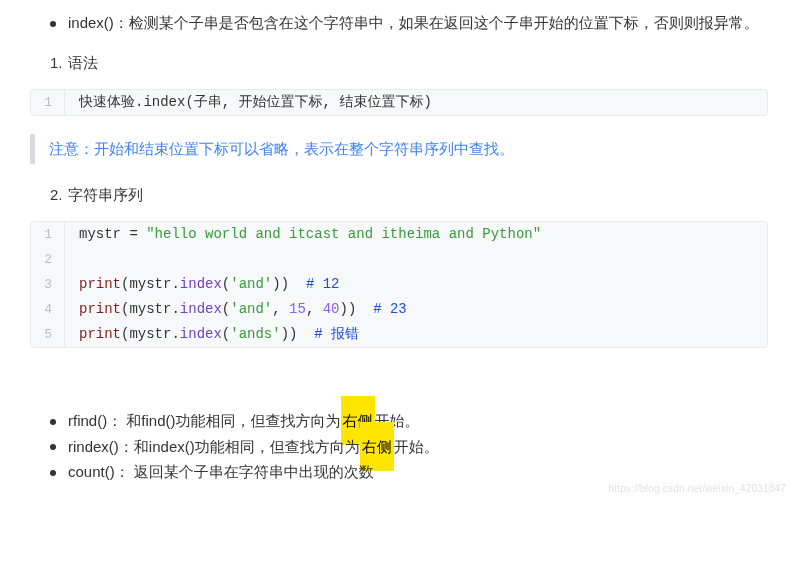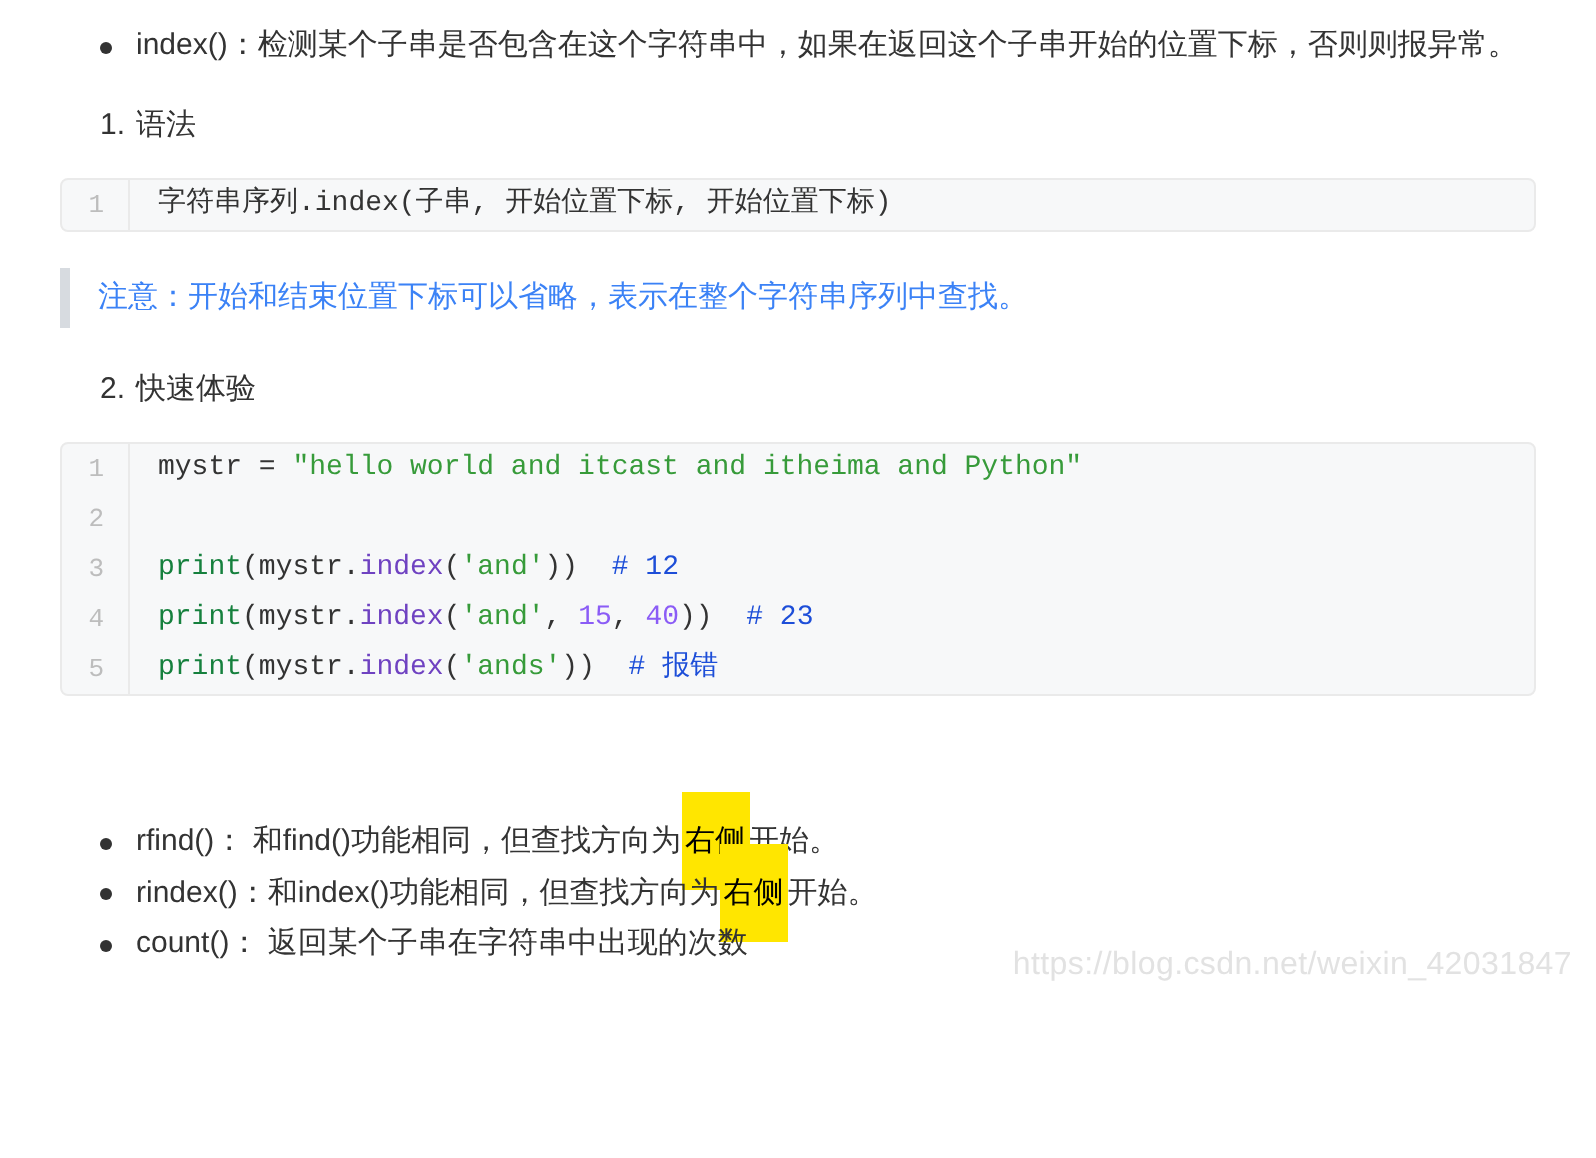--- a/index.html
+++ b/index.html
@@ -56,28 +56,28 @@
   .blockquote {
     border-left: 5px solid #d7dbe0;
     padding: 2px 14px;
     margin: 18px 0;
     color: #3b82f6;
   }
   .str { color: #379b3a; }
   .func { color: #6f42c1; }
   .num-lit { color: #8b5cf6; }
   .cmt { color: #1d4ed8; }
-  .builtin { color: #15803d; }
+  .builtin { color: #7f1d1d; }
   mark.hl { background: #ffe600; padding: 16px 2px; }
   .watermark {
     position: absolute;
     right: 12px;
     bottom: 8px;
     color: #e2e2e2;
-    font-size: 16px;
+    font-size: 10px;
     letter-spacing: 0.2px;
     pointer-events: none;
   }
 </style>
 </head>
 <body>
 
 <ul class="bullet-list">
   <li>
     <span>index()：检测某个子串是否包含在这个字符串中，如果在返回这个子串开始的位置下标，否则则报异常。</span>
@@ -87,32 +87,32 @@
 <ol class="num-list">
   <li>
     <span class="num">1.</span>
     <span>语法</span>
   </li>
 </ol>
 
 <div class="code-block">
   <div class="code-row">
     <div class="gutter">1</div>
-    <div class="code-cell">字符串序列.index(子串, 开始位置下标, 开始位置下标)</div>
+    <div class="code-cell">快速体验.index(子串, 开始位置下标, 结束位置下标)</div>
   </div>
 </div>
 
 <div class="blockquote">
   <span>注意：开始和结束位置下标可以省略，表示在整个字符串序列中查找。</span>
 </div>
 
 <ol class="num-list">
   <li>
     <span class="num">2.</span>
-    <span>快速体验</span>
+    <span>字符串序列</span>
   </li>
 </ol>
 
 <div class="code-block" id="example-block">
     <div class="code-row">
       <div class="gutter">1</div>
       <div class="code-cell">mystr = <span class="str">"hello world and itcast and itheima and Python"</span></div>
     </div>
     <div class="code-row">
       <div class="gutter">2</div>

